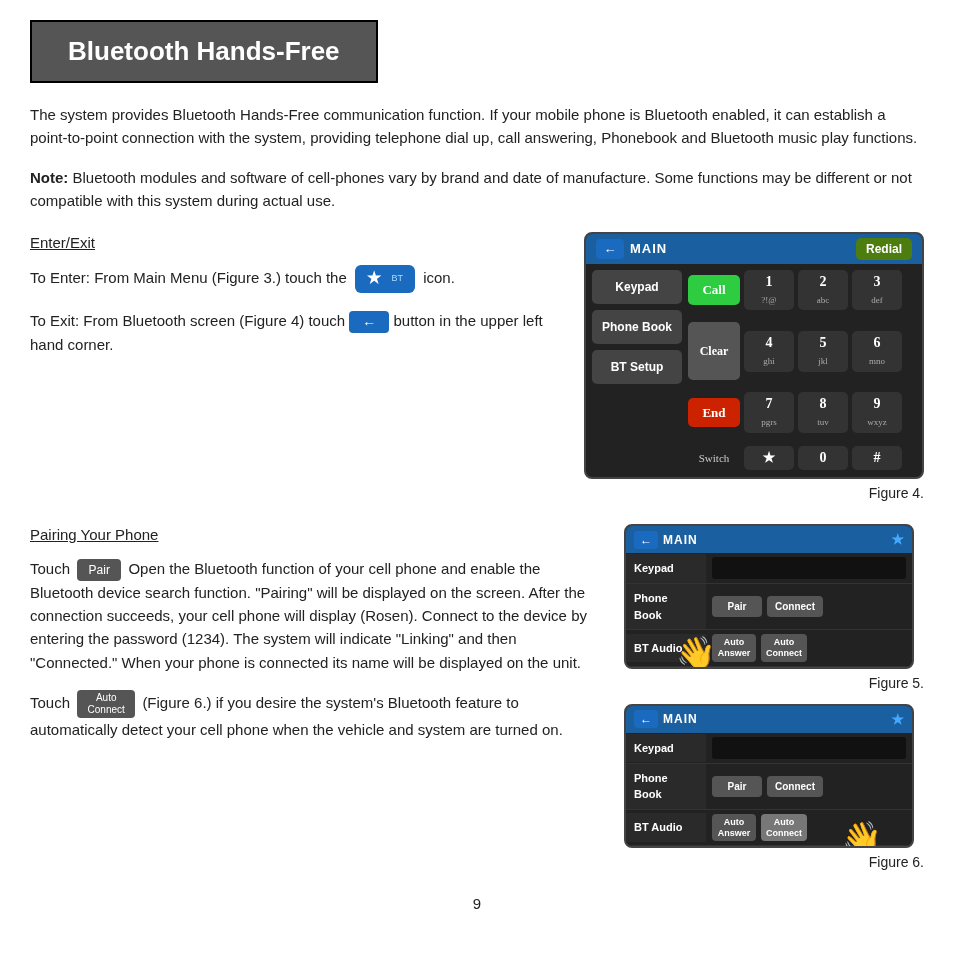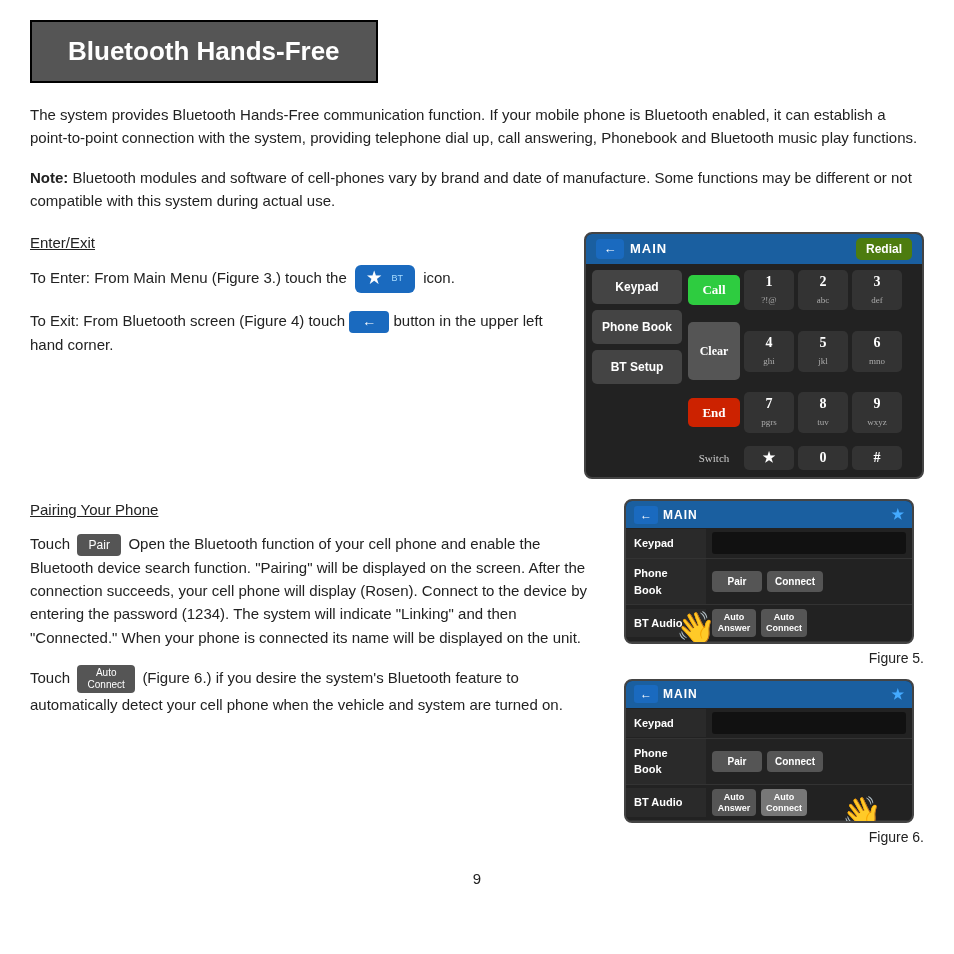--- a/index.html
+++ b/index.html
@@ -469,20 +469,21 @@
 
           <div class="fig4-row">
             <div class="fig4-switch-btn">Switch</div>
             <div class="fig4-numkey"><span class="num">★</span></div>
             <div class="fig4-numkey"><span class="num">0</span></div>
             <div class="fig4-numkey"><span class="num">#</span></div>
           </div>
         </div>
       </div>
     </div>
+    <div class="fig-caption">Figure 4.</div>
   </div>
 </div>
 
 
 <div class="bottom-section">
   <div class="bottom-left">
     <div class="section-heading">Pairing Your Phone</div>
     <p class="body-text">
       <span>Touch</span>
       

